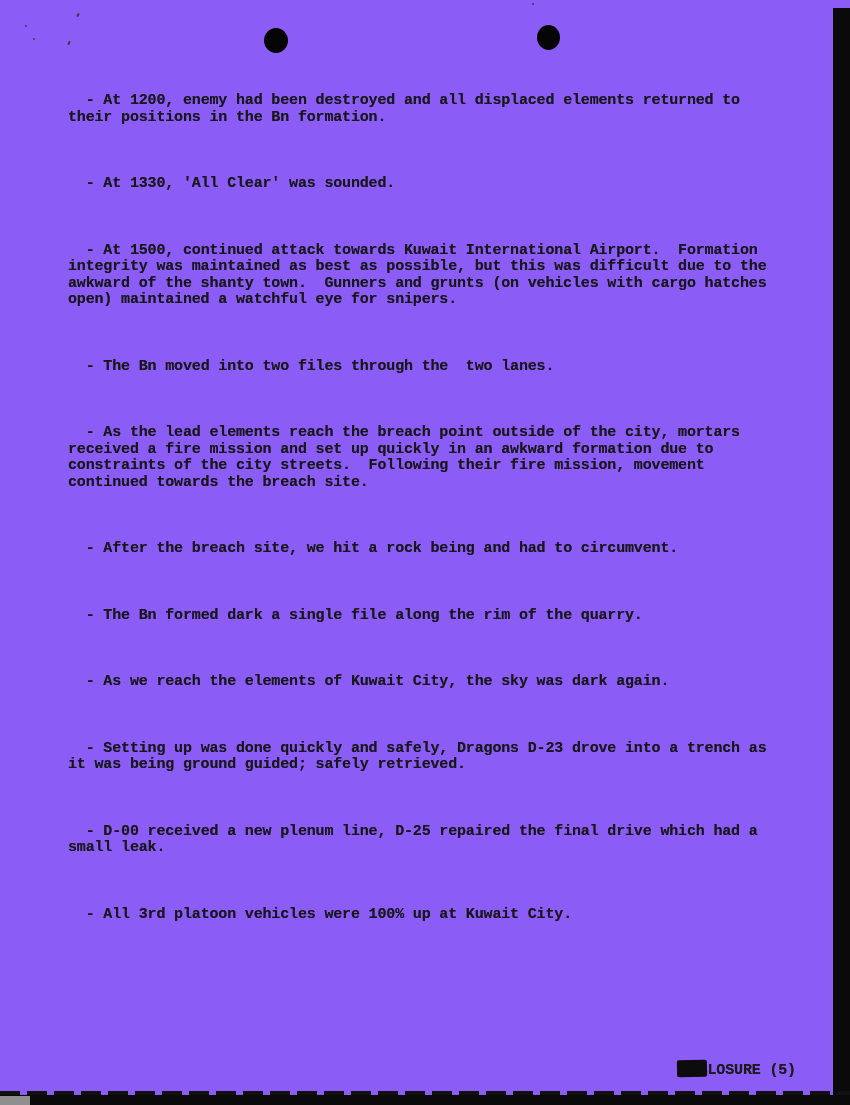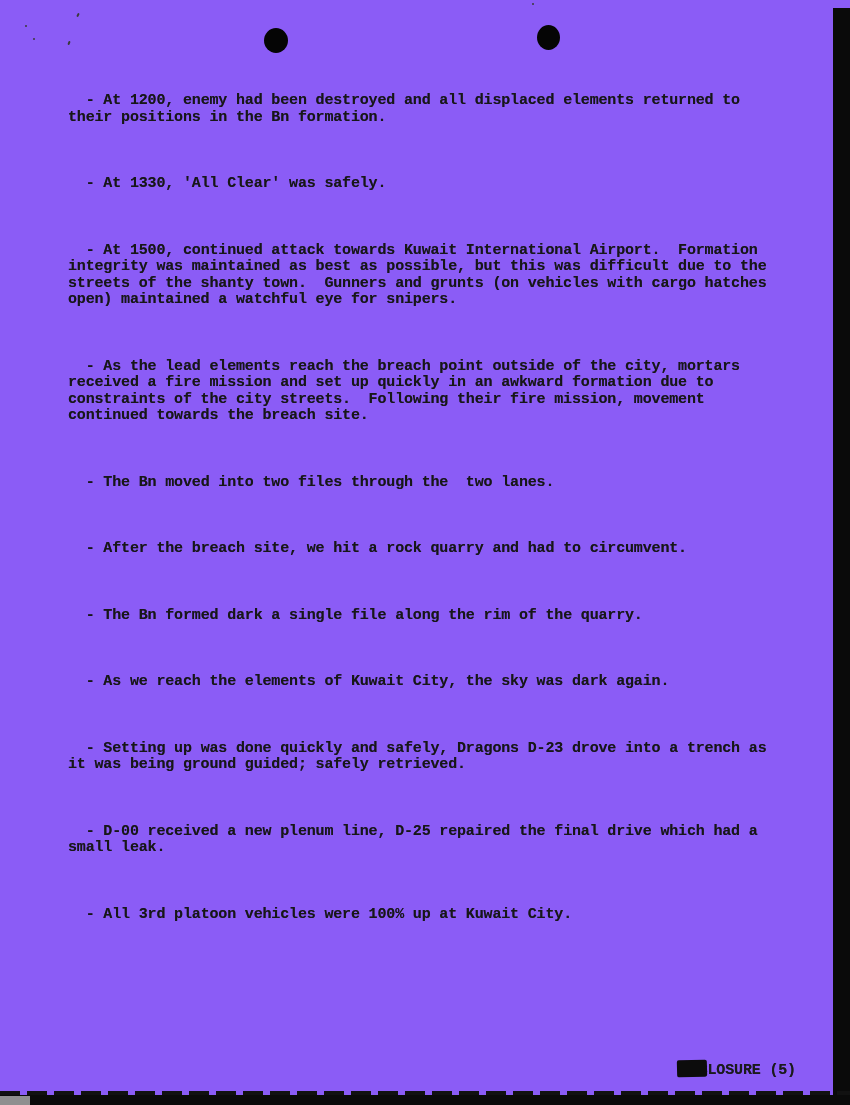--- a/index.html
+++ b/index.html
@@ -116,31 +116,31 @@
   <span class="speckle sp-3"></span>
   <span class="speckle sp-4"></span>
   <span class="speckle sp-5"></span>
 
   <div class="hole hole-1"></div>
   <div class="hole hole-2"></div>
 
   <div class="doc-body">
     <p>  - At 1200, enemy had been destroyed and all displaced elements returned to
 their positions in the Bn formation.</p>
-    <p>  - At 1330, 'All Clear' was safely.</p>
+    <p>  - At 1330, 'All Clear' was sounded.</p>
     <p>  - At 1500, continued attack towards Kuwait International Airport.  Formation
 integrity was maintained as best as possible, but this was difficult due to the
-streets of the shanty town.  Gunners and grunts (on vehicles with cargo hatches
+awkward of the shanty town.  Gunners and grunts (on vehicles with cargo hatches
 open) maintained a watchful eye for snipers.</p>
+    <p>  - The Bn moved into two files through the  two lanes.</p>
     <p>  - As the lead elements reach the breach point outside of the city, mortars
 received a fire mission and set up quickly in an awkward formation due to
 constraints of the city streets.  Following their fire mission, movement
 continued towards the breach site.</p>
-    <p>  - The Bn moved into two files through the  two lanes.</p>
-    <p>  - After the breach site, we hit a rock quarry and had to circumvent.</p>
+    <p>  - After the breach site, we hit a rock being and had to circumvent.</p>
     <p>  - The Bn formed dark a single file along the rim of the quarry.</p>
     <p>  - As we reach the elements of Kuwait City, the sky was dark again.</p>
     <p>  - Setting up was done quickly and safely, Dragons D-23 drove into a trench as
 it was being ground guided; safely retrieved.</p>
     <p>  - D-00 received a new plenum line, D-25 repaired the final drive which had a
 small leak.</p>
     <p>  - All 3rd platoon vehicles were 100% up at Kuwait City.</p>
     
     
     

